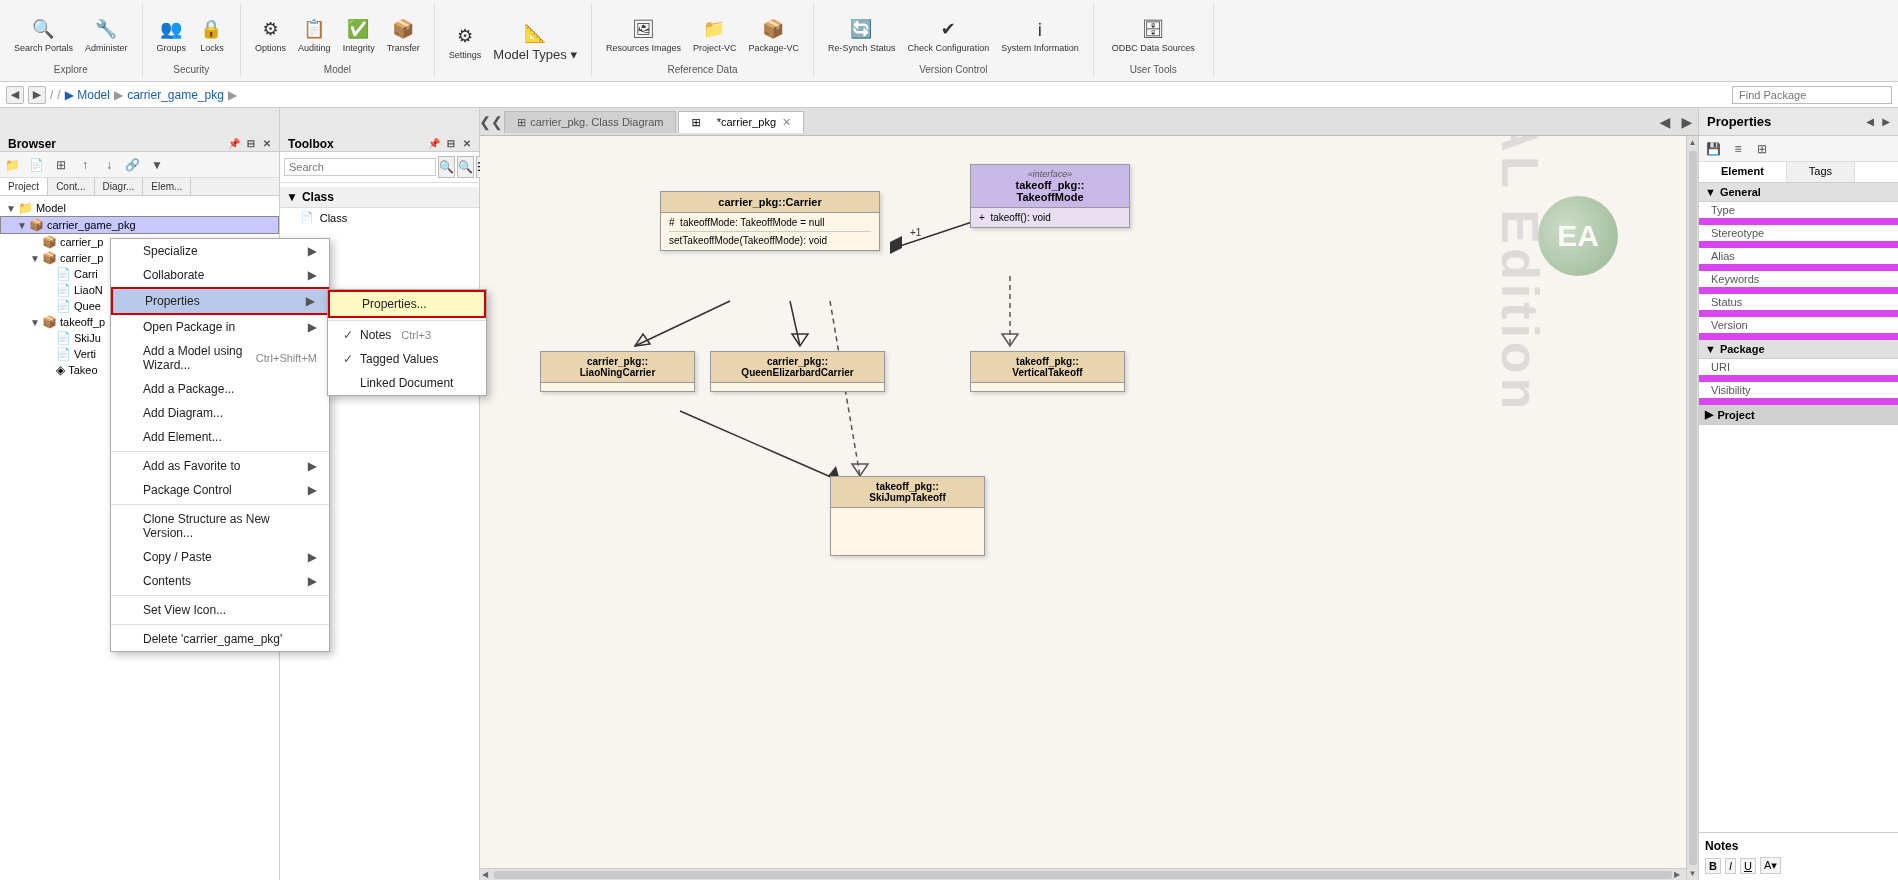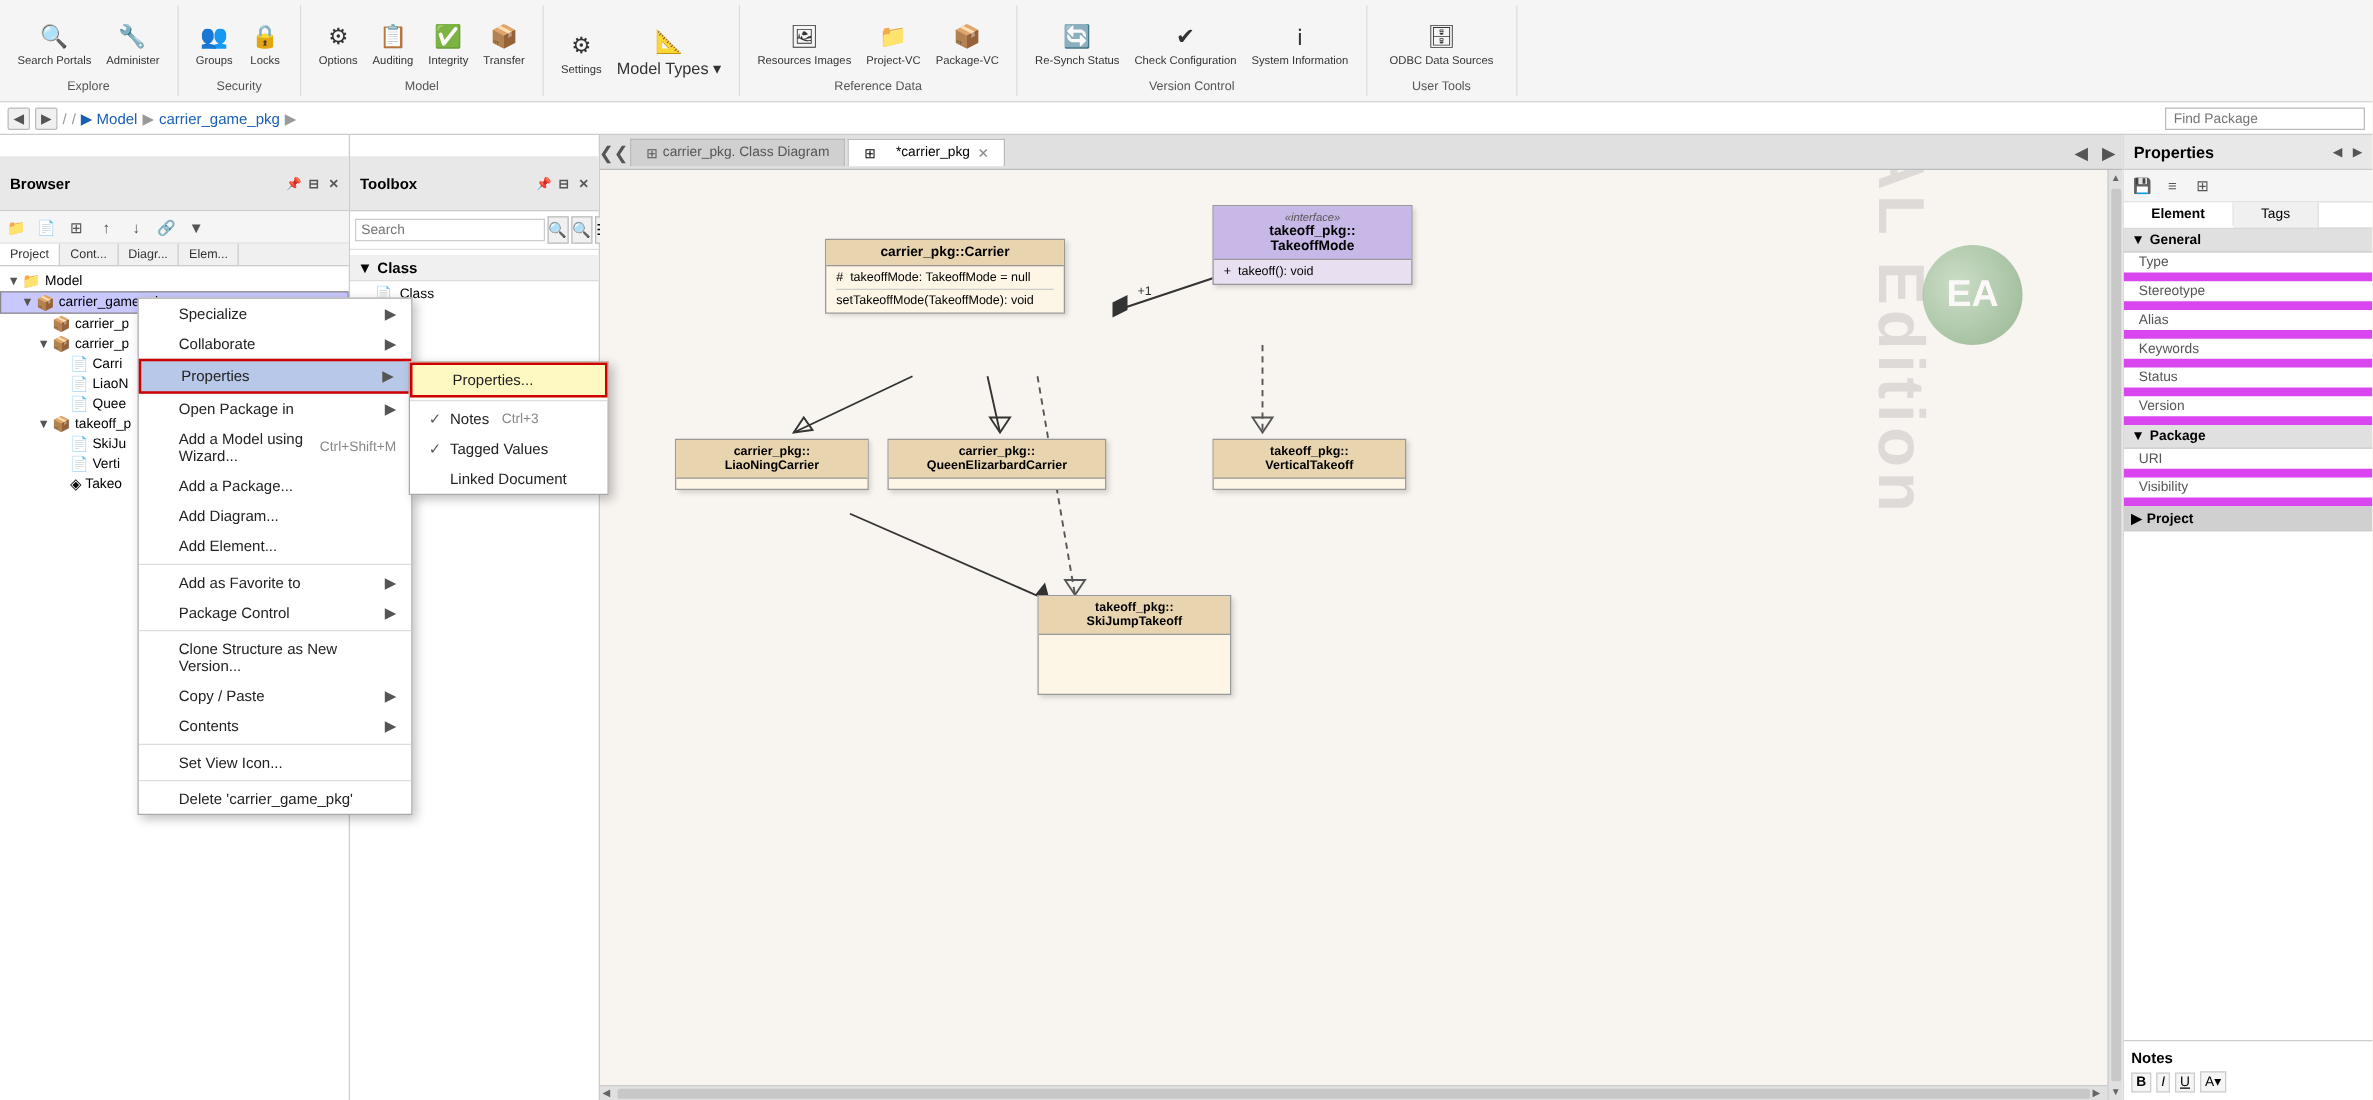--- a/index.html
+++ b/index.html
@@ -98,28 +98,27 @@
     .browser-panel {
       width: 280px;
       background: #fff;
       border-right: 1px solid #ccc;
       display: flex;
       flex-direction: column;
       position: relative;
     }
     .panel-header {
       display: flex;
-      align-items: center;
+      align-items: flex-end;
       background: #e8e8e8;
       border-bottom: 1px solid #ccc;
       height: 44px;
       padding: 0 4px;
       font-weight: bold;
       font-size: 12px;
-      margin-top: 17px;
     }
     .panel-header-title { flex: 1; padding-left: 4px; }
     .panel-header-btn {
       width: 16px; height: 16px;
       display: flex; align-items: center; justify-content: center;
       cursor: pointer; font-size: 10px; color: #555;
     }
     .browser-toolbar {
       display: flex;
       align-items: center;
@@ -838,21 +837,21 @@
         <line x1="530" y1="140" x2="530" y2="210" stroke="#555" stroke-width="1.5" stroke-dasharray="5,4"></line>
         <polygon points="530,210 522,198 538,198" fill="none" stroke="#555" stroke-width="1.5"></polygon>
 
         <line x1="350" y1="165" x2="380" y2="340" stroke="#555" stroke-width="1.5" stroke-dasharray="5,4"></line>
         <polygon points="380,340 372,328 388,328" fill="none" stroke="#555" stroke-width="1.5"></polygon>
 
         <line x1="200" y1="275" x2="360" y2="345" stroke="#333" stroke-width="1.5"></line>
         <polygon points="360,345 348,340 356,330" fill="#333"></polygon>
       </svg>
 
-      <div class="uml-class" style="left:180px; top:55px; width:192px;">
+      <div class="uml-class" style="left:180px; top:55px; width:220px;">
         <div class="uml-class-header">carrier_pkg::Carrier</div>
         <div class="uml-class-body">
           <div># &nbsp;takeoffMode: TakeoffMode = null</div>
           <hr style="border:none; border-top:1px solid #ccc; margin:3px 0;">
           <div>setTakeoffMode(TakeoffMode): void</div>
         </div>
       </div>
 
       <div class="uml-interface" style="left:490px; top:28px; width:160px;">
         <div class="uml-interface-header">

